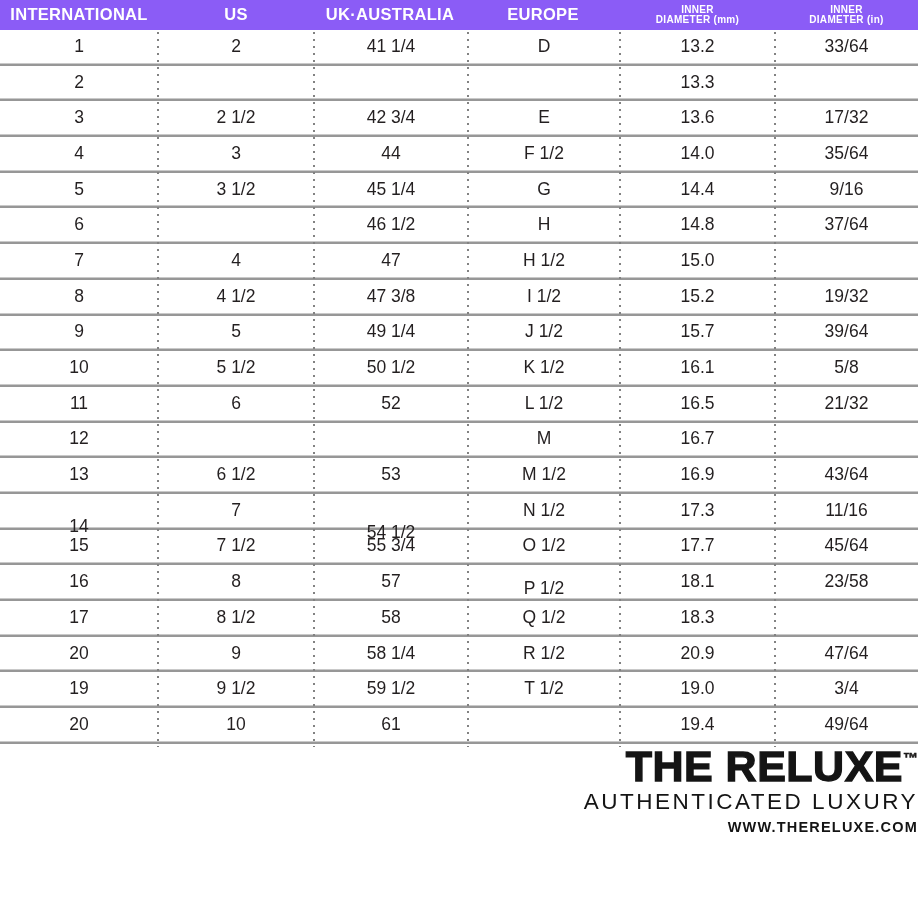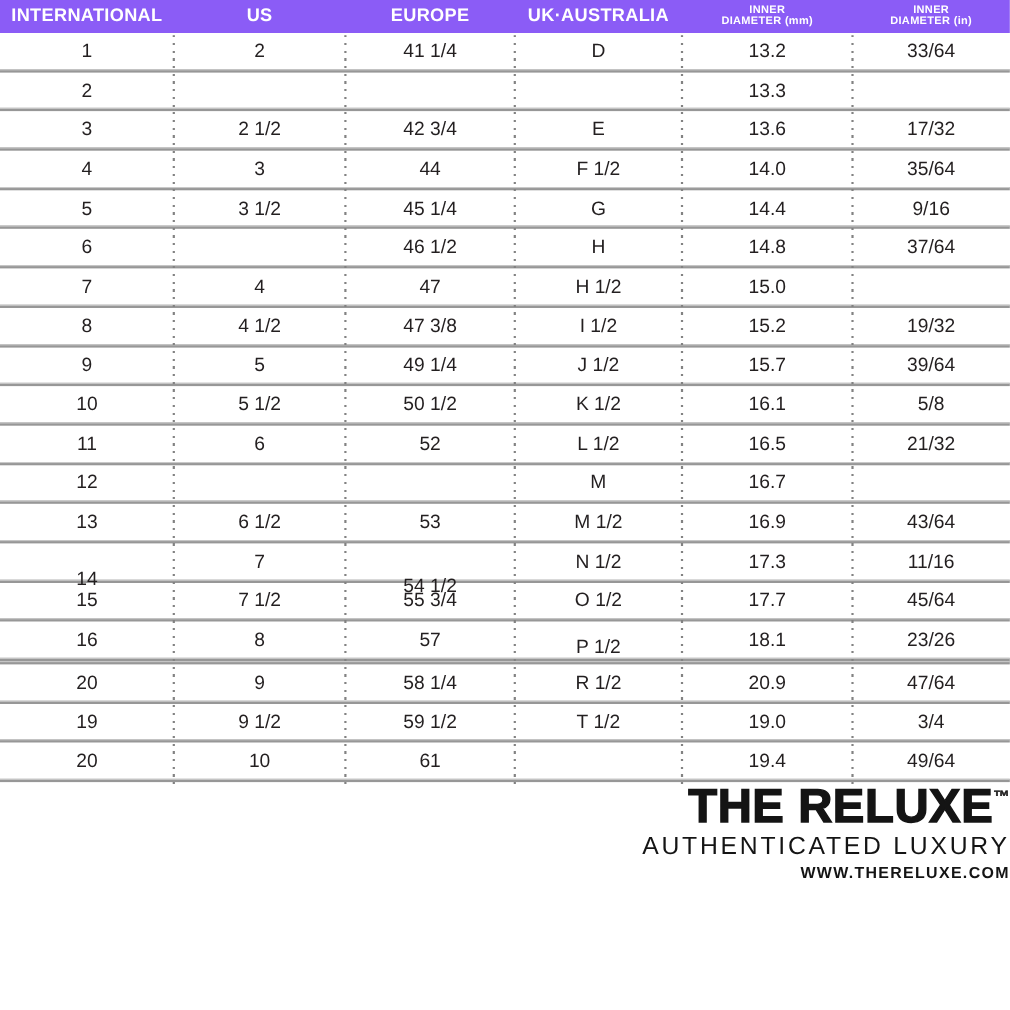--- a/index.html
+++ b/index.html
@@ -62,25 +62,25 @@
 <div class="page">
 
 
   <div class="thead">
       <div class="cell th" style="width: 158px;">
         <div>INTERNATIONAL</div>
       </div>
       <div class="cell th" style="width: 156px;">
         <div>US</div>
       </div>
+      <div class="cell th" style="width: 152px;">
+        <div>UK·AUSTRALIA</div>
+      </div>
       <div class="cell th" style="width: 154px;">
         <div>EUROPE</div>
-      </div>
-      <div class="cell th" style="width: 152px;">
-        <div>UK·AUSTRALIA</div>
       </div>
       <div class="cell th two-line" style="width: 155px;">
         <div>INNER</div>
         <div>DIAMETER (mm)</div>
       </div>
       <div class="cell th two-line" style="width: 143px;">
         <div>INNER</div>
         <div>DIAMETER (in)</div>
       </div>
     </div>
@@ -220,23 +220,31 @@
         <div class="cell td" style="width: 155px;">17.7</div>
         <div class="cell td" style="width: 143px;">45/64</div>
       </div>
       <div class="rowsep"></div>
       <div class="trow">
         <div class="cell td" style="width: 158px;">16</div>
         <div class="cell td" style="width: 156px;">8</div>
         <div class="cell td" style="width: 154px;">57</div>
         <div class="cell td" style="width: 152px; margin-top: 13px;">P 1/2</div>
         <div class="cell td" style="width: 155px;">18.1</div>
-        <div class="cell td" style="width: 143px;">23/26</div>
-      </div>
-      <div class="rowsep"></div>
+        <div class="cell td" style="width: 143px;">23/58</div>
+      </div>
+      <div class="rowsep"></div>
+      <div class="trow">
+        <div class="cell td" style="width: 158px;">17</div>
+        <div class="cell td" style="width: 156px;">8 1/2</div>
+        <div class="cell td" style="width: 154px;">58</div>
+        <div class="cell td" style="width: 152px;">Q 1/2</div>
+        <div class="cell td" style="width: 155px;">18.3</div>
+        <div class="cell td" style="width: 143px;"></div>
+      </div>
       <div class="rowsep"></div>
       <div class="trow">
         <div class="cell td" style="width: 158px;">20</div>
         <div class="cell td" style="width: 156px;">9</div>
         <div class="cell td" style="width: 154px;">58 1/4</div>
         <div class="cell td" style="width: 152px;">R 1/2</div>
         <div class="cell td" style="width: 155px;">20.9</div>
         <div class="cell td" style="width: 143px;">47/64</div>
       </div>
       <div class="rowsep"></div>

